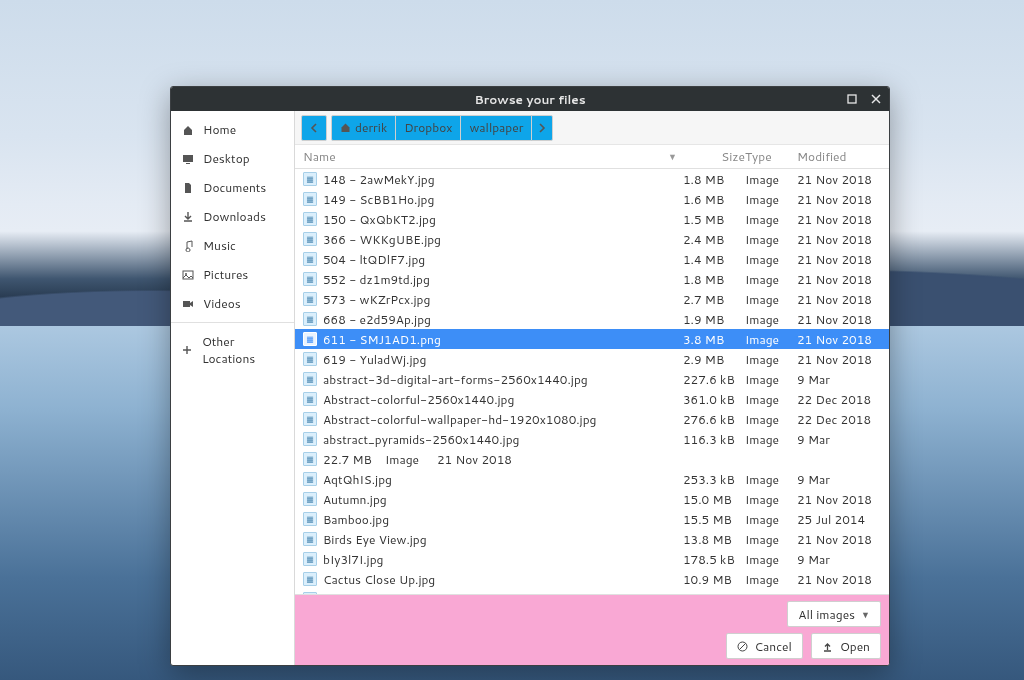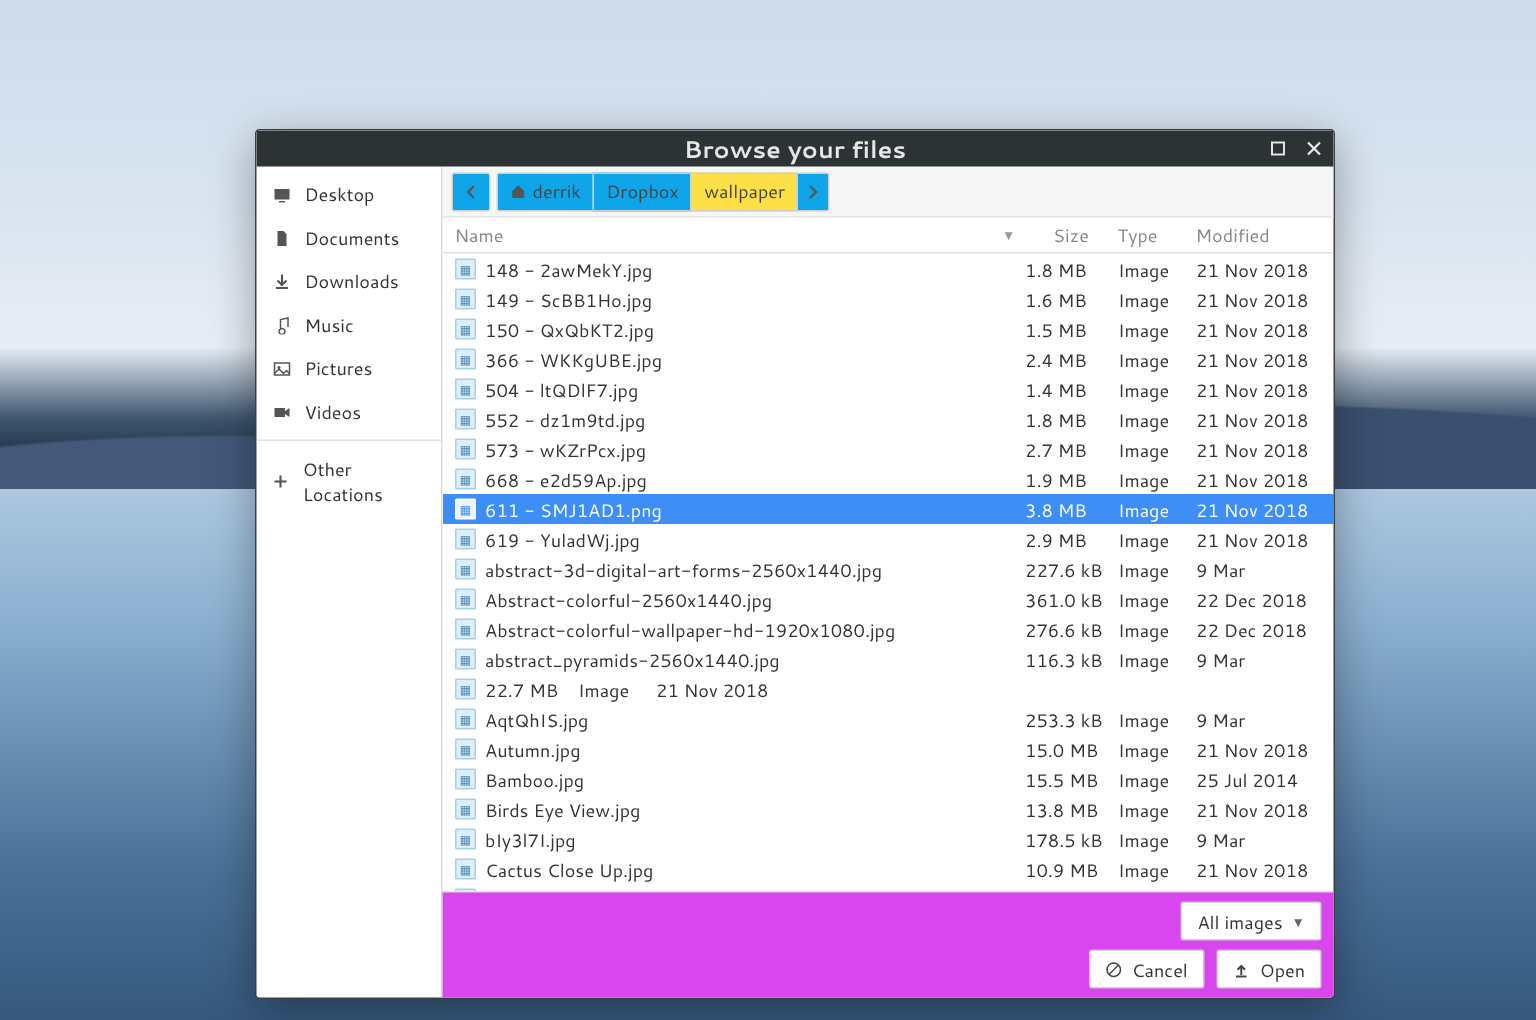--- a/index.html
+++ b/index.html
@@ -19,21 +19,21 @@
     border:1px solid #3b3f42;
     border-radius:3px;
     box-shadow:0 8px 30px rgba(0,0,0,0.35);
     display:flex; flex-direction:column;
     overflow:hidden;
   }
 
   .titlebar {
     height:24px; background:#2d3234; color:#e7e7e7;
     display:flex; align-items:center; justify-content:center;
-    font-size:16px; font-weight:bold; position:relative;
+    font-size:12px; font-weight:bold; position:relative;
   }
   .titlebar .win-controls { position:absolute; right:6px; top:0; height:100%; display:flex; align-items:center; gap:10px; }
   .win-controls .win-btn { width:14px; height:14px; display:flex; align-items:center; justify-content:center; color:#e7e7e7; cursor:pointer; }
 
   .body { flex:1; display:flex; min-height:0; }
 
   .sidebar {
     width:124px; border-right:1px solid #d9d9d9;
     padding-top:4px;
     display:flex; flex-direction:column;
@@ -54,30 +54,30 @@
   .navbtn, .crumb, .crumb-arrow {
     height:26px; display:flex; align-items:center;
     border:1px solid #cfcfcf; background:#0ea5e9; border-radius:2px;
     padding:0 8px; color:#444; cursor:pointer;
   }
   .navbtn { width:26px; justify-content:center; padding:0; }
   .crumbgroup { display:flex; }
   .crumbgroup > * { border-radius:0; margin-left:-1px; }
   .crumbgroup > *:first-child { border-top-left-radius:2px; border-bottom-left-radius:2px; margin-left:0;}
   .crumbgroup > *:last-child  { border-top-right-radius:2px; border-bottom-right-radius:2px; }
-  .crumb.active { background:#fde047; }
+  .crumb.active { background:#0ea5e9; }
   .crumb .home { margin-right:4px; }
 
   .columns {
     display:flex; align-items:center;
     border-bottom:1px solid #e0e0e0;
     color:#888; font-size:12px; height:24px;
   }
   .col-name { flex:1; padding-left:8px; display:flex; align-items:center; gap:6px;}
-  .col-size { width:62px; text-align:center; }
+  .col-size { width:62px; text-align:right; }
   .col-type { width:52px; }
   .col-mod  { width:92px; }
   .sort-caret { font-size:9px; color:#999; margin-left:auto; padding-right:6px;}
 
   .filelist {
     flex:1; overflow-y:auto; overflow-x:hidden;
     scrollbar-width:thin;
   }
   .row {
     display:flex; align-items:center; height:20px;
@@ -91,21 +91,21 @@
   .row.selected .fico { background:#eaf3fe; border-color:#fff; color:#3d8ef7; }
   .cell-name { flex:1; white-space:nowrap; overflow:hidden; text-overflow:ellipsis; }
   .cell-size { width:62px; }
   .cell-type { width:52px; }
   .cell-mod  { width:92px; }
 
   .footer {
     border-top:1px solid #e0e0e0;
     padding:6px 8px;
     display:flex; flex-direction:column; gap:6px;
-    background:#d946ef;
+    background:#f9a8d4;
   }
   .footer-row { display:flex; justify-content:flex-end; gap:8px; }
   .combo, .btn {
     height:26px; border:1px solid #cfcfcf; background:#fff;
     border-radius:2px; padding:0 10px; display:flex; align-items:center;
     gap:6px; color:#333; cursor:pointer;
   }
   .combo .caret { font-size:9px; color:#666; }
   .btn .bico { width:12px; display:inline-flex; justify-content:center; }
 
@@ -146,20 +146,28 @@
       </span>
     </div>
   </div>
 
   <div class="body">
 
     <div class="sidebar">
       <div class="side-item">
         <span class="ico">
             <svg width="12" height="12">
+              <path d="M2 6 L6 2 L10 6 V11 H2 Z" fill="currentColor"></path>
+            </svg>
+          </span>
+        <span>Home</span>
+      </div>
+      <div class="side-item">
+        <span class="ico">
+            <svg width="12" height="12">
               <rect x="1" y="2" width="10" height="7" fill="currentColor"></rect>
               <rect x="4" y="10" width="4" height="1" fill="currentColor"></rect>
             </svg>
           </span>
         <span>Desktop</span>
       </div>
       <div class="side-item">
         <span class="ico">
             <svg width="12" height="12">
               <path d="M3 1h4l2 2v8H3z" fill="currentColor"></path>

